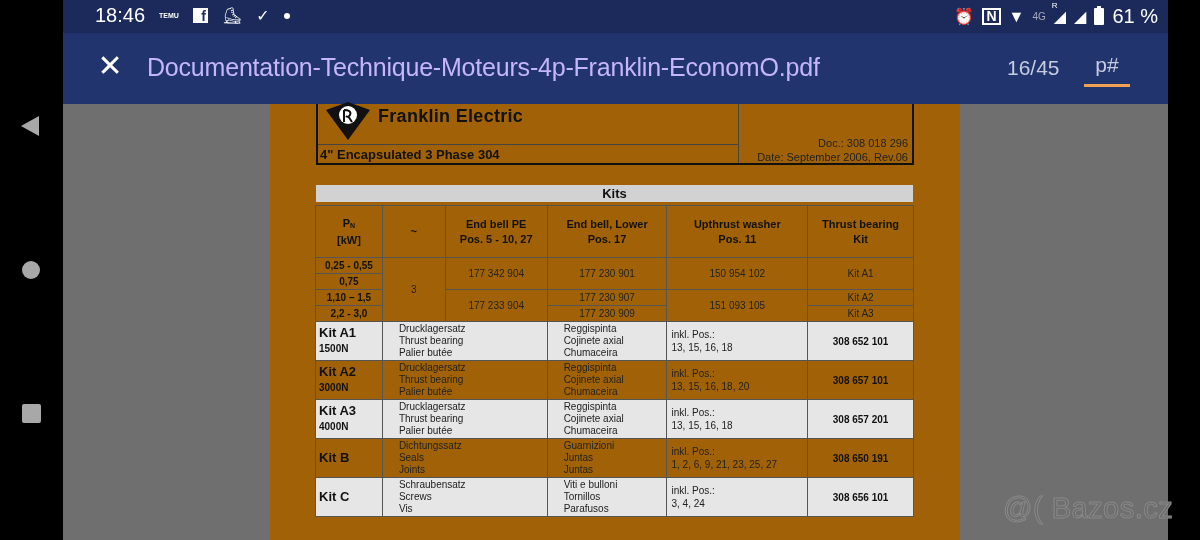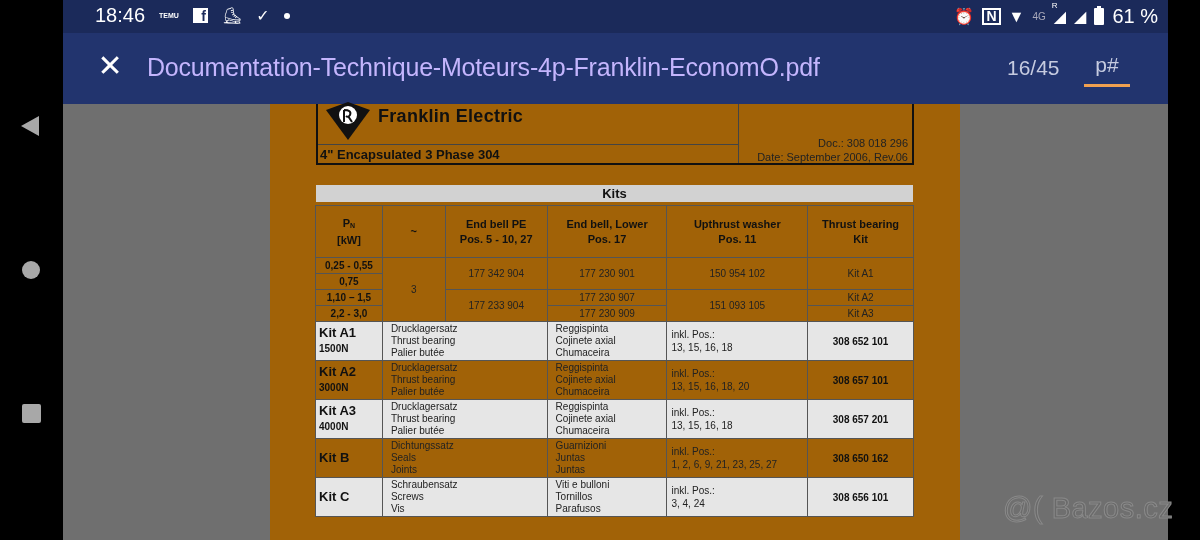--- a/index.html
+++ b/index.html
@@ -62,21 +62,21 @@
     .tbl { position: absolute; left: 45px; top: 101px; width: 599px; border-collapse: collapse; font-size: 10px; color: #222; }
     .tbl td, .tbl th { border: 1px solid #555; }
     .tbl th { font-size: 11px; font-weight: bold; text-align: center; height: 52px; color: #111; line-height: 15px; }
     .tbl .pn { font-size: 10px; font-weight: bold; text-align: center; height: 16px; color: #111; }
     .tbl .c { text-align: center; }
     .tbl .sub { font-size: 7px; vertical-align: -1px; }
     .tbl tr.kit td { height: 39px; vertical-align: middle; }
     .tbl tr.kit.shaded td { background: #e6e6e6; }
     .tbl .kname { font-size: 13px; font-weight: bold; color: #111; padding-left: 3px; line-height: 16px; }
     .tbl .kname small { font-size: 10px; display: block; }
-    .tbl .multi { padding-left: 8px; line-height: 12px; font-size: 10px; }
+    .tbl .multi { padding-left: 16px; line-height: 12px; font-size: 10px; }
     .tbl .incl { padding-left: 4px; line-height: 13px; font-size: 10px; }
     .tbl .part { text-align: center; font-weight: bold; font-size: 10px; color: #111; }
 
     
     .watermark { position: absolute; left: 1003px; top: 492px; font-size: 29px; color: #6a6a6a; letter-spacing: 0.5px;
       -webkit-text-stroke: 1px #8a8a8a; white-space: nowrap; }
   </style>
 </head>
 <body>
 
@@ -219,21 +219,21 @@
         <td class="multi"><span>Reggispinta</span><br><span>Cojinete axial</span><br><span>Chumaceira</span></td>
         <td class="incl"><span>inkl. Pos.:</span><br><span>13, 15, 16, 18</span></td>
         <td class="part">308 657 201</td>
       </tr>
 
       <tr class="kit">
         <td class="kname"><span>Kit B</span></td>
         <td colspan="2" class="multi"><span>Dichtungssatz</span><br><span>Seals</span><br><span>Joints</span></td>
         <td class="multi"><span>Guarnizioni</span><br><span>Juntas</span><br><span>Juntas</span></td>
         <td class="incl"><span>inkl. Pos.:</span><br><span>1, 2, 6, 9, 21, 23, 25, 27</span></td>
-        <td class="part">308 650 162</td>
+        <td class="part">308 650 191</td>
       </tr>
 
       <tr class="kit shaded">
         <td class="kname"><span>Kit C</span></td>
         <td colspan="2" class="multi"><span>Schraubensatz</span><br><span>Screws</span><br><span>Vis</span></td>
         <td class="multi"><span>Viti e bulloni</span><br><span>Tornillos</span><br><span>Parafusos</span></td>
         <td class="incl"><span>inkl. Pos.:</span><br><span>3, 4, 24</span></td>
         <td class="part">308 656 101</td>
       </tr>
     </tbody>

